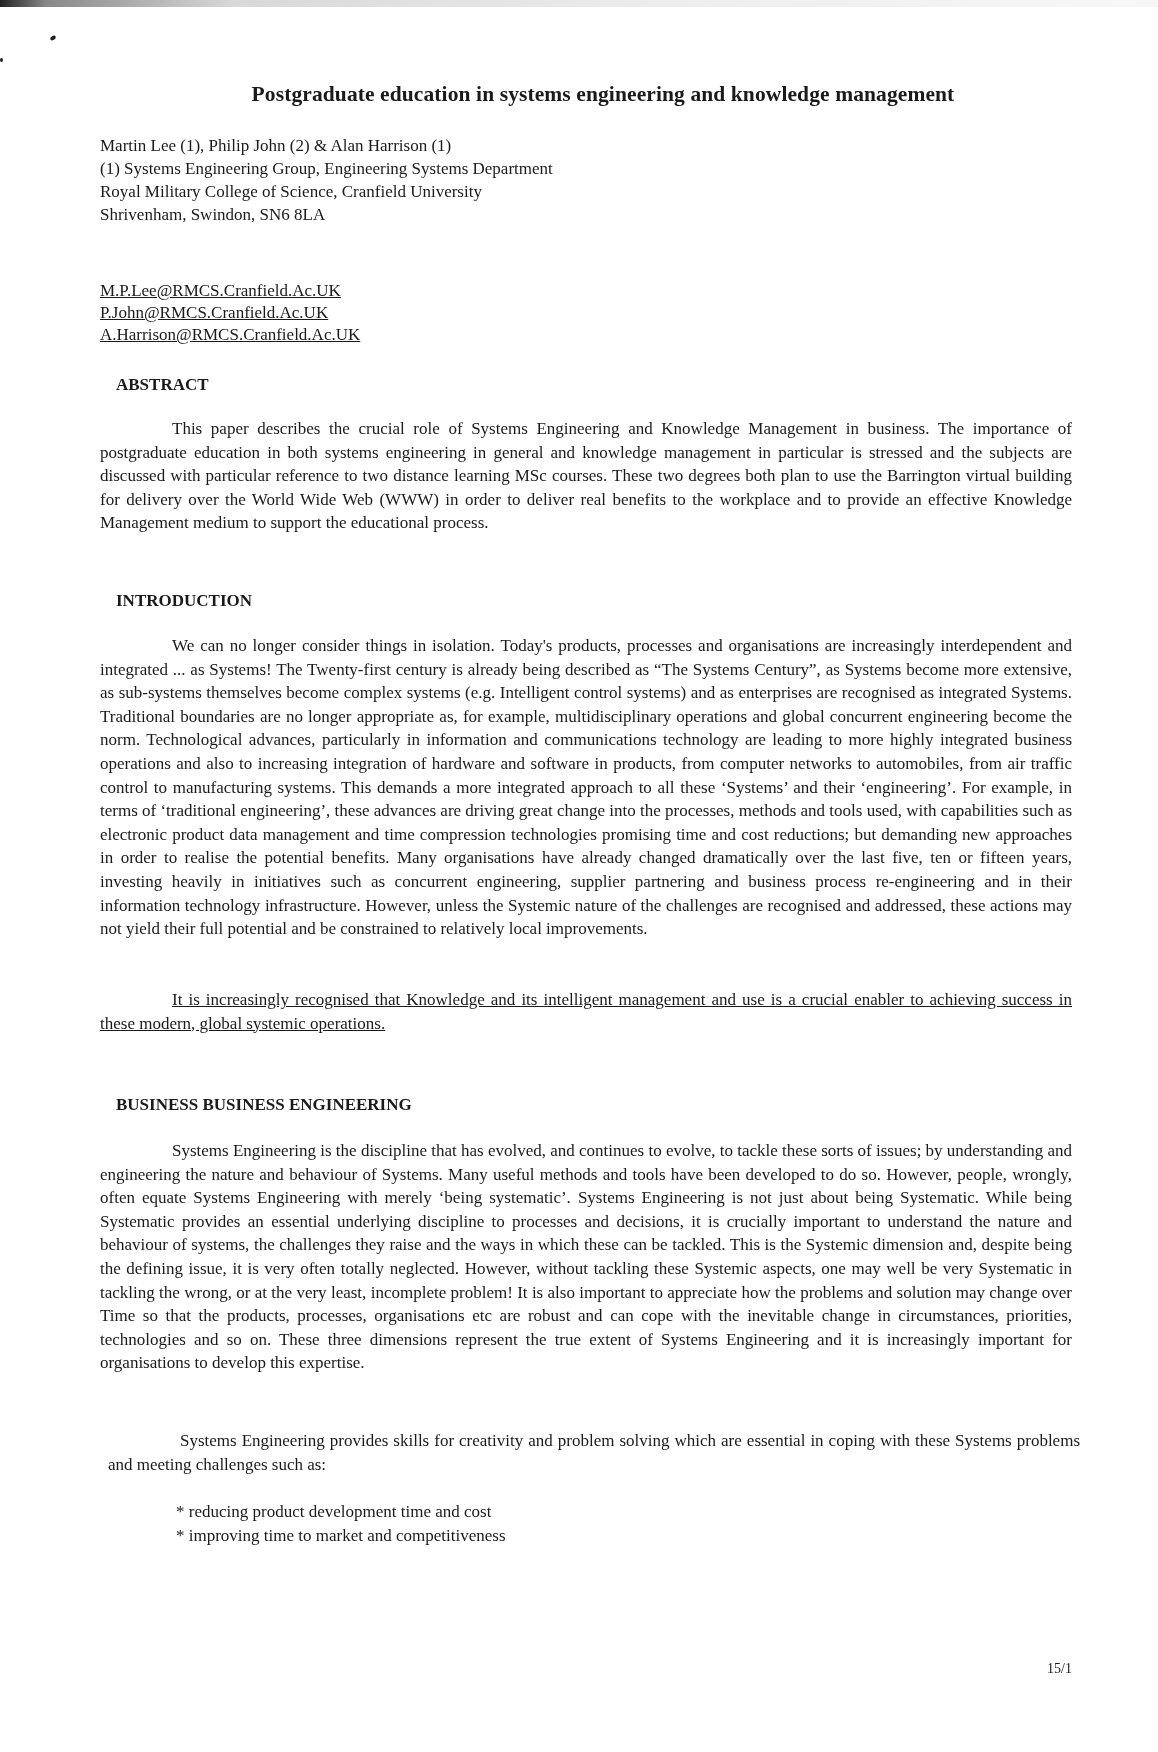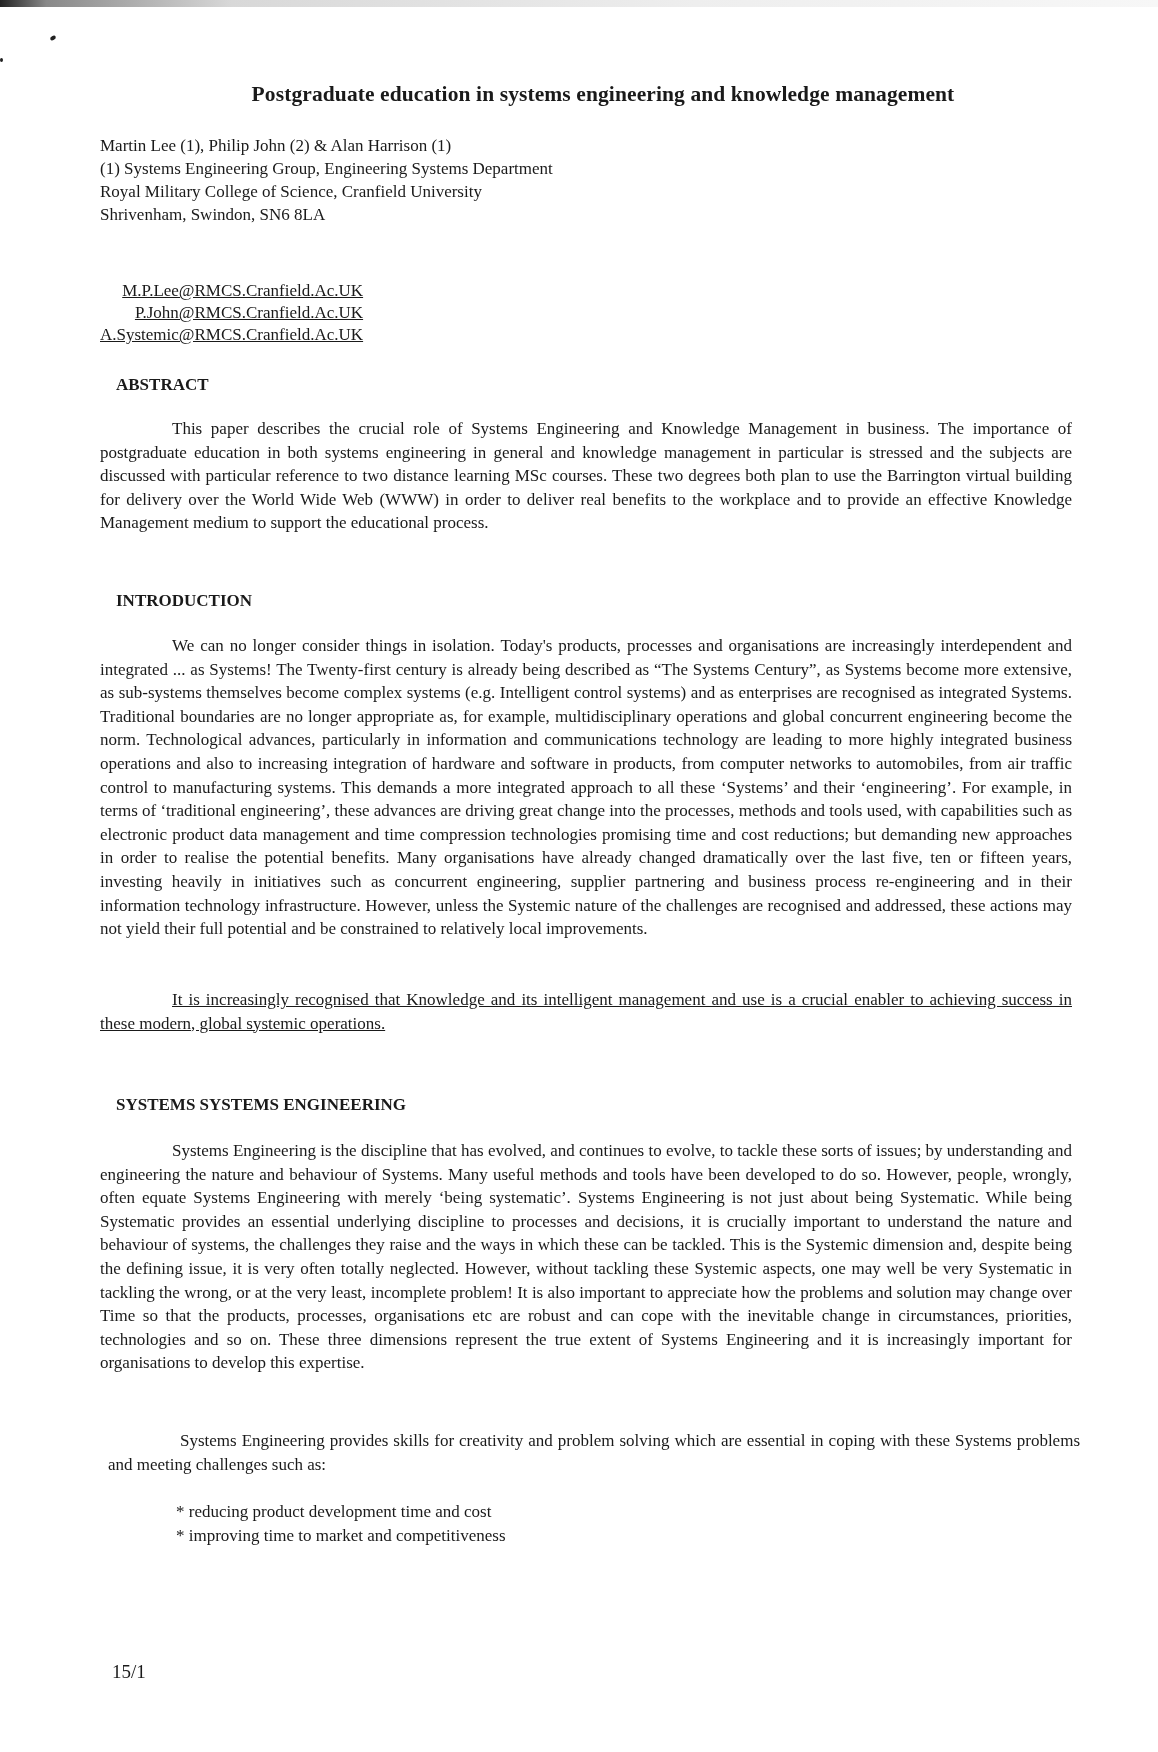--- a/index.html
+++ b/index.html
@@ -14,31 +14,31 @@
   .speck { position: absolute; background: #222; border-radius: 50%; }
   .page { position: absolute; left: 100px; top: 0; width: 972px; }
   .title {
     position: absolute; top: 82px; left: 17px; width: 972px; text-align: center;
     font-size: 21.5px; font-weight: bold; letter-spacing: 0.1px;
   }
   .authors {
     position: absolute; top: 134px; left: 0; width: 972px; 
     font-size: 17px; line-height: 23px;
   }
-  .emails { position: absolute; top: 280px; left: 0; font-size: 17px; line-height: 22px; text-align: right; }
+  .emails { position: absolute; top: 280px; left: 0; font-size: 17px; line-height: 22px; }
   .emails a { color: #1a1a1a; text-decoration: underline; display: block; }
   .heading { position: absolute; left: 16px; font-size: 17px; font-weight: bold; }
   .para {
     position: absolute; left: 0; width: 972px; font-size: 17px; line-height: 23.6px;
     text-align: justify; margin: 0;
   }
   .para .indent { display: inline-block; width: 72px; }
   .bullets { position: absolute; left: 76px; top: 1500px; font-size: 17px; line-height: 24px; }
   .page-num {
-    position: absolute; top: 1661px; left: 12px; width: 972px; text-align: left; font-size: 19px;
+    position: absolute; top: 1661px; left: 0; width: 972px; text-align: right; font-size: 14px;
   }
 </style>
 </head>
 <body>
 
 <div class="scan-edge"></div>
 <div class="speck" style="left:50px;top:36px;width:6px;height:4px;transform:rotate(-30deg);"></div>
 <div class="speck" style="left:0px;top:58px;width:3px;height:4px;"></div>
 
 <div class="page">
@@ -48,31 +48,31 @@
   <div class="authors">
     <div>Martin Lee (1), Philip John (2) &amp; Alan Harrison (1)</div>
     <div>(1) Systems Engineering Group, Engineering Systems Department</div>
     <div>Royal Military College of Science, Cranfield University</div>
     <div>Shrivenham, Swindon, SN6 8LA</div>
   </div>
 
   <div class="emails">
     <a>M.P.Lee@RMCS.Cranfield.Ac.UK</a>
     <a>P.John@RMCS.Cranfield.Ac.UK</a>
-    <a>A.Systemic@RMCS.Cranfield.Ac.UK</a>
+    <a>A.Harrison@RMCS.Cranfield.Ac.UK</a>
   </div>
 
   <div class="heading" style="top:375px;">ABSTRACT</div>
   <p class="para" style="top:417px;"><span class="indent"></span><span>This paper describes the crucial role of Systems Engineering and Knowledge Management in business. The importance of postgraduate education in both systems engineering in general and knowledge management in particular is stressed and the subjects are discussed with particular reference to two distance learning MSc courses. These two degrees both plan to use the Barrington virtual building for delivery over the World Wide Web (WWW) in order to deliver real benefits to the workplace and to provide an effective Knowledge Management medium to support the educational process.</span></p>
 
   <div class="heading" style="top:591px;">INTRODUCTION</div>
   <p class="para" style="top:634px;"><span class="indent"></span><span>We can no longer consider things in isolation.  Today's products, processes and organisations are increasingly interdependent and integrated ... as Systems!  The Twenty-first century is already being described as “The Systems Century”, as Systems become more extensive, as sub-systems themselves become complex systems (e.g. Intelligent control systems) and as enterprises are recognised as integrated Systems.  Traditional boundaries are no longer appropriate as, for example, multidisciplinary operations and global concurrent engineering become the norm.  Technological advances, particularly in information and communications technology are leading to more highly integrated business operations and also to increasing integration of hardware and software in products, from computer networks to automobiles, from air traffic control to manufacturing systems.  This demands a more integrated approach to all these ‘Systems’ and their ‘engineering’.  For example, in terms of ‘traditional engineering’, these advances are driving great change into the processes, methods and tools used, with capabilities such as electronic product data management and time compression technologies promising time and cost reductions; but demanding new approaches in order to realise the potential benefits.  Many organisations have already changed dramatically over the last five, ten or fifteen years, investing heavily in initiatives such as concurrent engineering, supplier partnering and business process re-engineering and in their information technology infrastructure.  However, unless the Systemic nature of the challenges are recognised and addressed, these actions may not yield their full potential and be constrained to relatively local improvements.</span></p>
   <p class="para" style="top:988px;text-decoration:underline;"><span class="indent"></span><span>It is increasingly recognised that Knowledge and its intelligent management and use is a crucial enabler to achieving success in these modern, global systemic operations.</span></p>
 
-  <div class="heading" style="top:1095px;">SYSTEMS SYSTEMS ENGINEERING</div>
+  <div class="heading" style="top:1095px;">BUSINESS BUSINESS ENGINEERING</div>
   <p class="para" style="top:1139px;"><span class="indent"></span><span>Systems Engineering is the discipline that has evolved, and continues to evolve, to tackle these sorts of issues; by understanding and engineering the nature and behaviour of Systems. Many useful methods and tools have been developed to do so.  However, people, wrongly, often equate Systems Engineering with merely ‘being systematic’.  Systems Engineering is not just about being Systematic.  While being Systematic provides an essential underlying discipline to processes and decisions, it is crucially important to understand the nature and behaviour of systems, the challenges they raise and the ways in which these can be tackled.  This is the Systemic dimension and, despite being the defining issue, it is very often totally neglected.  However, without tackling these Systemic aspects, one may well be very Systematic in tackling the wrong, or at the very least, incomplete problem!  It is also important to appreciate how the problems and solution may change over Time so that the products, processes, organisations etc are robust and can cope with the inevitable change in circumstances, priorities, technologies and so on.  These three dimensions represent the true extent of Systems Engineering and it is increasingly important for organisations to develop this expertise.</span></p>
   <p class="para" style="top:1429px;margin-left:8px;"><span class="indent"></span><span>Systems Engineering provides skills for creativity and problem solving which are essential in coping with these Systems problems and meeting challenges such as:</span></p>
 
   <div class="bullets">
     <div>* reducing product development time and cost</div>
     <div>* improving time to market and competitiveness</div>
   </div>
 
   <div class="page-num">15/1</div>
 </div>

